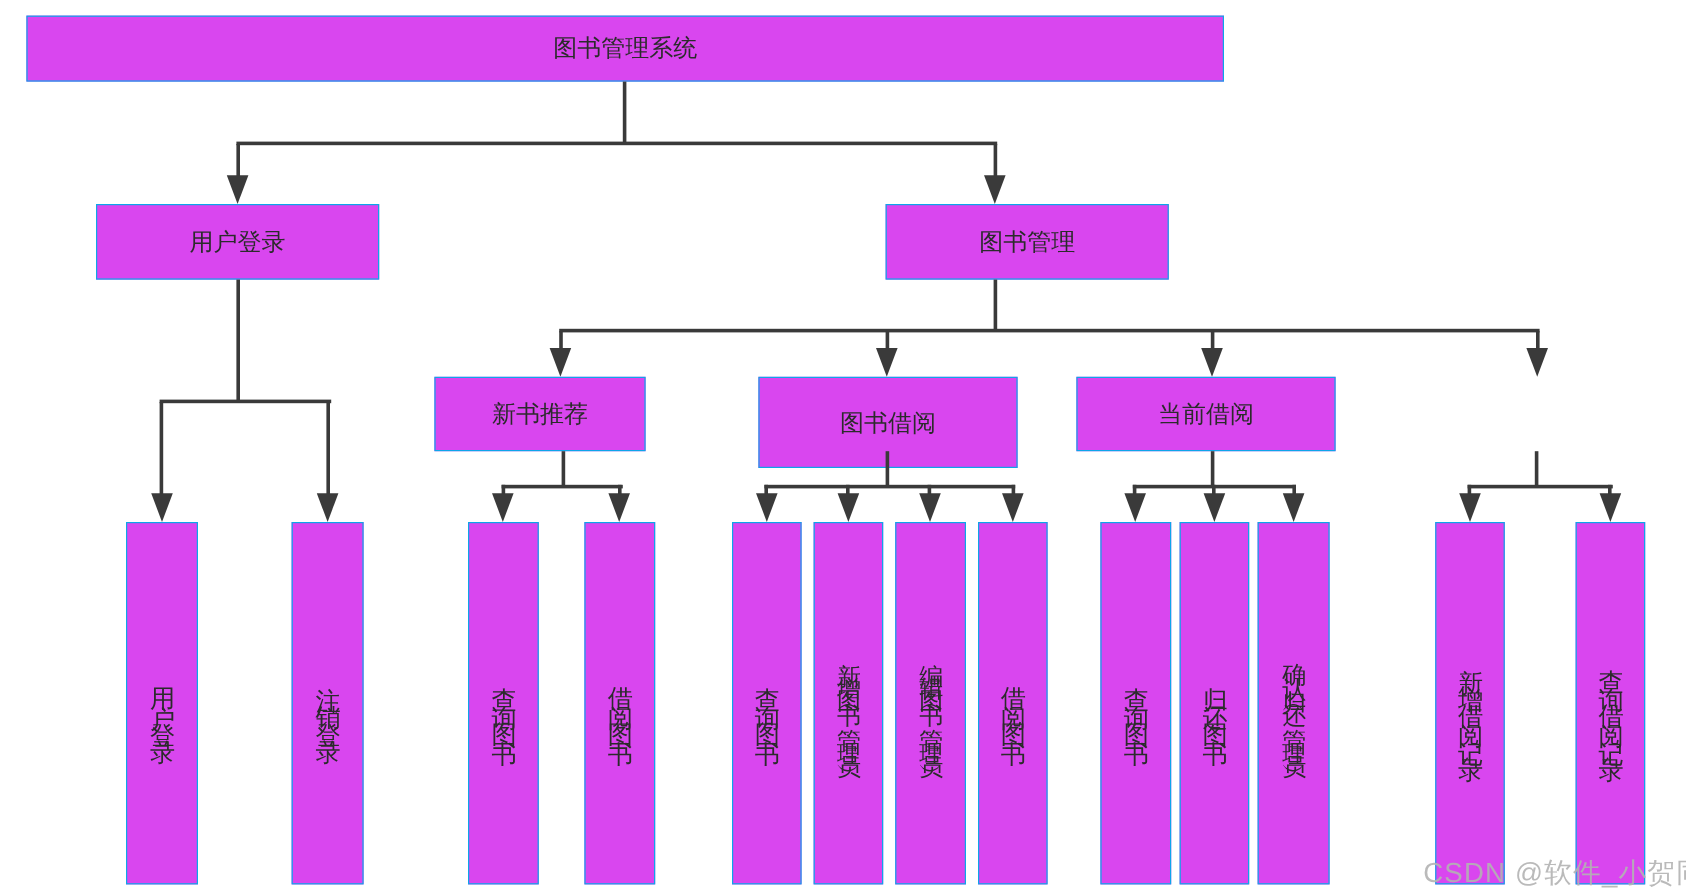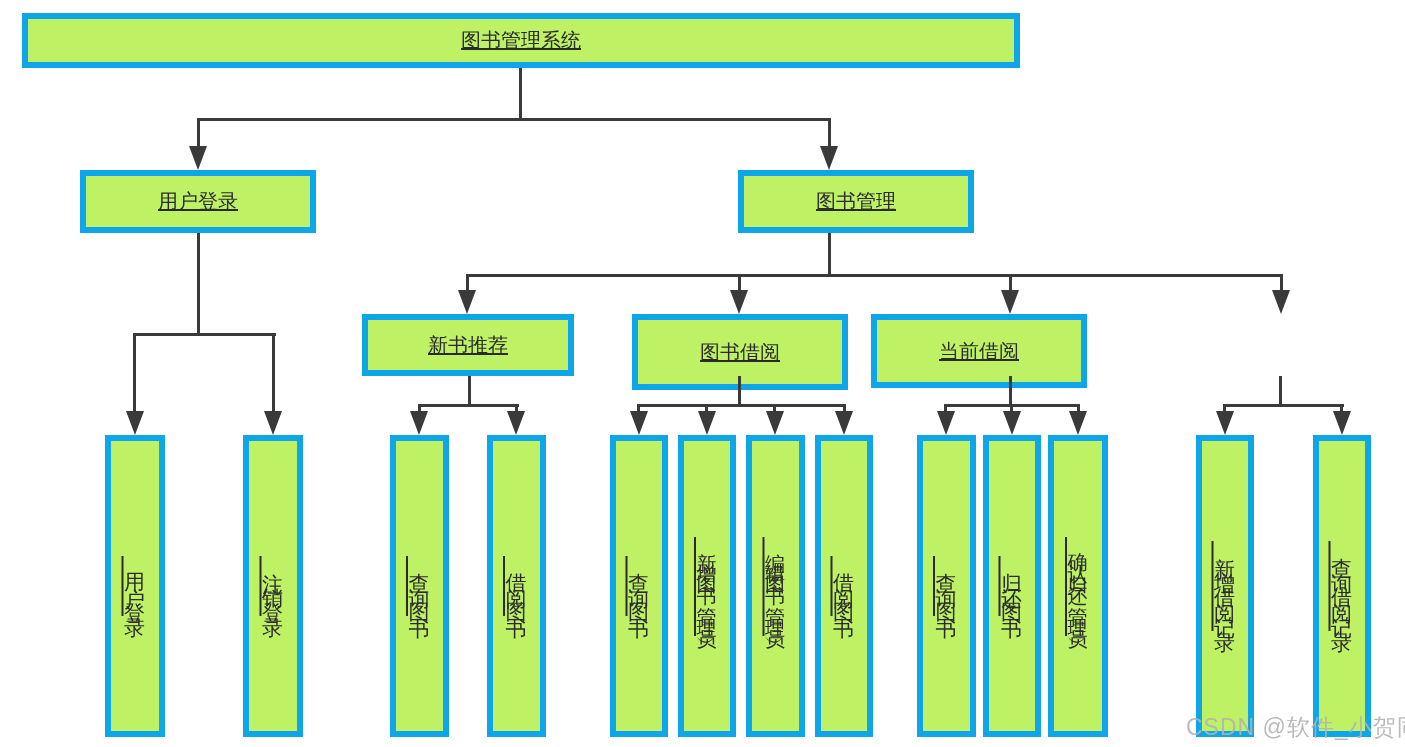--- a/index.html
+++ b/index.html
@@ -7,29 +7,28 @@
     position: relative;
     width: 1405px;
     height: 747px;
     background: #ffffff;
     font-family: "Liberation Sans", "DejaVu Sans", sans-serif;
     overflow: hidden;
   }
   .node {
     position: absolute;
     box-sizing: border-box;
-    border: 6px solid #0ea5e9;
-    background: #bef264;
+    border: 1px solid #0ea5e9;
+    background: #d946ef;
     display: flex;
     align-items: center;
     justify-content: center;
     color: #2b2b2b;
     font-size: 20px;
     text-align: center;
-    text-decoration: underline;
   }
   .leaf { top: 435px; height: 302px; }
   .leaf .vtext {
     writing-mode: vertical-rl;
     text-orientation: mixed;
     line-height: 1;
     font-size: 21px;
     letter-spacing: 15px;
     white-space: nowrap;
   }
@@ -91,27 +90,27 @@
   <div class="hl" style="left:466px; top:274px; width:817px;"></div>
   <div class="vl" style="left:466px; top:276px; height:16px;"></div>
   <div class="vl" style="left:738px; top:276px; height:16px;"></div>
   <div class="vl" style="left:1009px; top:276px; height:16px;"></div>
   <div class="vl" style="left:1280px; top:276px; height:16px;"></div>
   <div class="arr" style="left:458px; top:290px;"></div>
   <div class="arr" style="left:730px; top:290px;"></div>
   <div class="arr" style="left:1001px; top:290px;"></div>
   <div class="arr" style="left:1272px; top:290px;"></div>
 
-  <div class="node" style="left:362px; top:314px; width:212px; height:62px;">
+  <div class="node" style="left:362px; top:314px; width:176px; height:62px;">
     <span>新书推荐</span>
   </div>
   <div class="node" style="left:632px; top:314px; width:216px; height:76px;">
     <span>图书借阅</span>
   </div>
-  <div class="node" style="left:871px; top:314px; width:216px; height:74px;text-align:right;">
+  <div class="node" style="left:897px; top:314px; width:216px; height:62px;text-align:right;">
     <span>当前借阅</span>
   </div>
 
   <div class="vl" style="left:468px; top:376px; height:30px;"></div>
   <div class="hl" style="left:418px; top:404px; width:101px;"></div>
   <div class="vl" style="left:418px; top:404px; height:10px;"></div>
   <div class="vl" style="left:515px; top:404px; height:10px;"></div>
   <div class="arr" style="left:410px; top:411px;"></div>
   <div class="arr" style="left:507px; top:411px;"></div>
 

